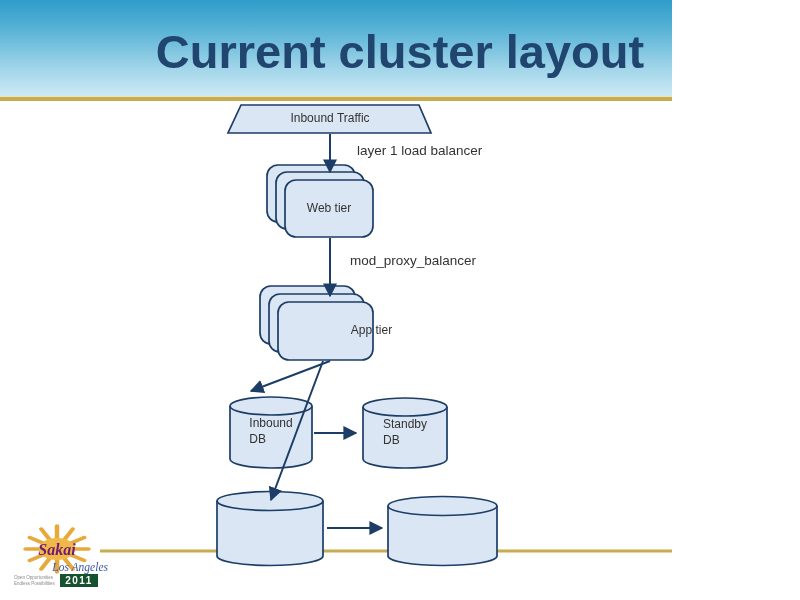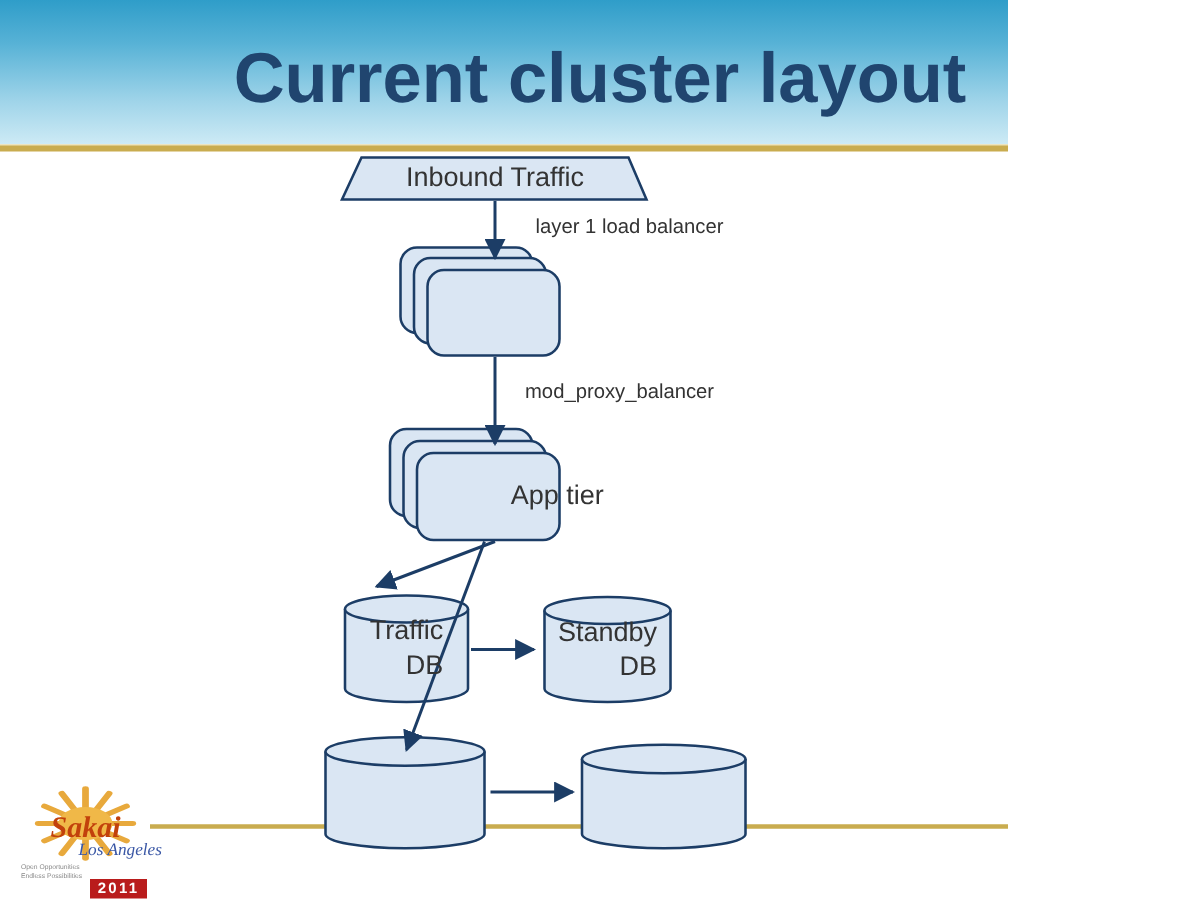--- a/index.html
+++ b/index.html
@@ -22,48 +22,48 @@
     background:#C9AC4F; border-top:1px solid #EDE4BE;
   }
   
   .diagram { position:absolute; left:0; top:0; }
   .node  { fill:#DAE6F3; stroke:#1C3D66; stroke-width:1.7; }
   .edge  { stroke:#1C3D66; stroke-width:2; fill:none; }
   .gold-line { stroke:#C9AC4F; stroke-width:3; }
   
   .lbl {
     position:absolute; display:flex; align-items:center; justify-content:center;
-    text-align:right; white-space:pre-line; color:#333333;
-    font-size:18px; line-height:1.3;
+    text-align:left; white-space:pre-line; color:#333333;
+    font-size:12px; line-height:1.3;
   }
   .edge-lbl { position:absolute; color:#333333; font-size:13.5px; }
   .footer {
     position:absolute; left:102px; top:568px;
     font-size:12.5px; font-weight:bold; color:#2E8396; letter-spacing:0.2px;
   }
   
   .logo { position:absolute; left:12px; top:518px; width:100px; height:78px; }
   .logo svg { position:absolute; left:0; top:0; }
   .logo-sakai {
     position:absolute; left:0; top:23px; width:90px; text-align:center;
     font-family:"Liberation Serif", serif; font-style:italic; font-weight:bold;
-    font-size:20px; color:#c2410c;
+    font-size:16px; color:#701a75;
   }
   .logo-city {
     position:absolute; left:0; top:43px; width:96px; text-align:right;
     font-family:"Liberation Serif", serif; font-style:italic;
     font-size:11.5px; color:#3A57A5;
   }
   .logo-tagline {
     position:absolute; left:2px; top:57px; width:46px;
     font-size:4.5px; line-height:1.3; color:#8a8a8a;
   }
   .logo-year {
-    position:absolute; left:48px; top:68px; width:38px; height:13px;
-    background:#b91c1c; color:#ffffff; font-weight:bold; font-size:10px;
+    position:absolute; left:48px; top:56px; width:38px; height:13px;
+    background:#14532d; color:#ffffff; font-weight:bold; font-size:10px;
     display:flex; align-items:center; justify-content:center; letter-spacing:1.5px;
   }
 </style>
 </head>
 <body>
 
 <div class="slide">
 
   <div class="header">
     <h1 class="title">Current cluster layout</h1>
@@ -115,22 +115,23 @@
 
     <line class="edge" x1="330" y1="134" x2="330" y2="172" marker-end="url(#arrow)"></line>
     <line class="edge" x1="330" y1="238" x2="330" y2="296" marker-end="url(#arrow)"></line>
     <line class="edge" x1="330" y1="361" x2="251" y2="391" marker-end="url(#arrow)"></line>
     <line class="edge" x1="323" y1="361" x2="271" y2="500" marker-end="url(#arrow)"></line>
     <line class="edge" x1="314" y1="433" x2="356" y2="433" marker-end="url(#arrow)"></line>
     <line class="edge" x1="327" y1="528" x2="382" y2="528" marker-end="url(#arrow)"></line>
   </svg>
 
   <div class="lbl" style="left:228px; top:104px; width:204px; height:30px;">Inbound Traffic</div>
+  <div class="lbl" style="left:285px; top:180px; width:88px; height:57px;">Web tier</div>
   <div class="lbl" style="left:278px; top:302px; width:95px; height:58px;margin-left:46px;">App tier</div>
-  <div class="lbl" style="left:230px; top:402px; width:82px; height:60px;">Traffic
+  <div class="lbl" style="left:230px; top:402px; width:82px; height:60px;">Inbound
 DB</div>
   <div class="lbl" style="left:363px; top:403px; width:84px; height:60px;">Standby
 DB</div>
 
   <div class="edge-lbl" style="left:357px; top:143px;">layer 1 load balancer</div>
   <div class="edge-lbl" style="left:350px; top:253px;">mod_proxy_balancer</div>
 
   <div class="logo">
     <svg width="100" height="78" viewBox="0 0 100 78">
       <g transform="translate(45,31) scale(1.5,1.1)" stroke="#E8A93C" stroke-width="3" stroke-linecap="round">

